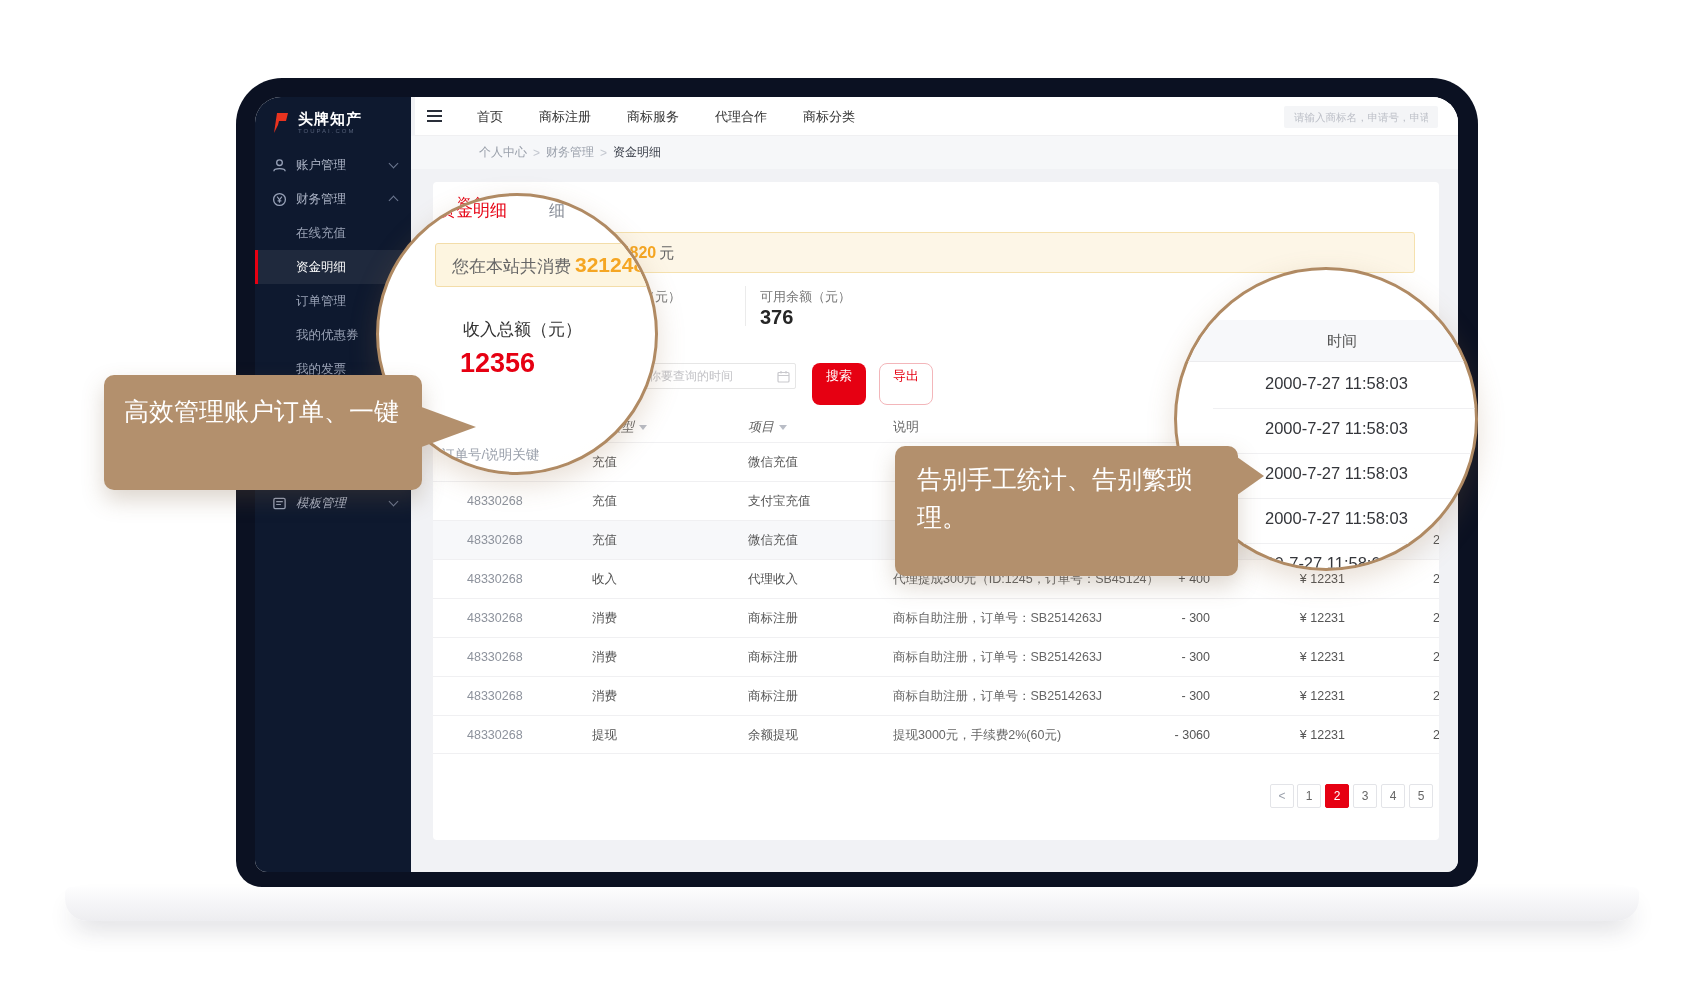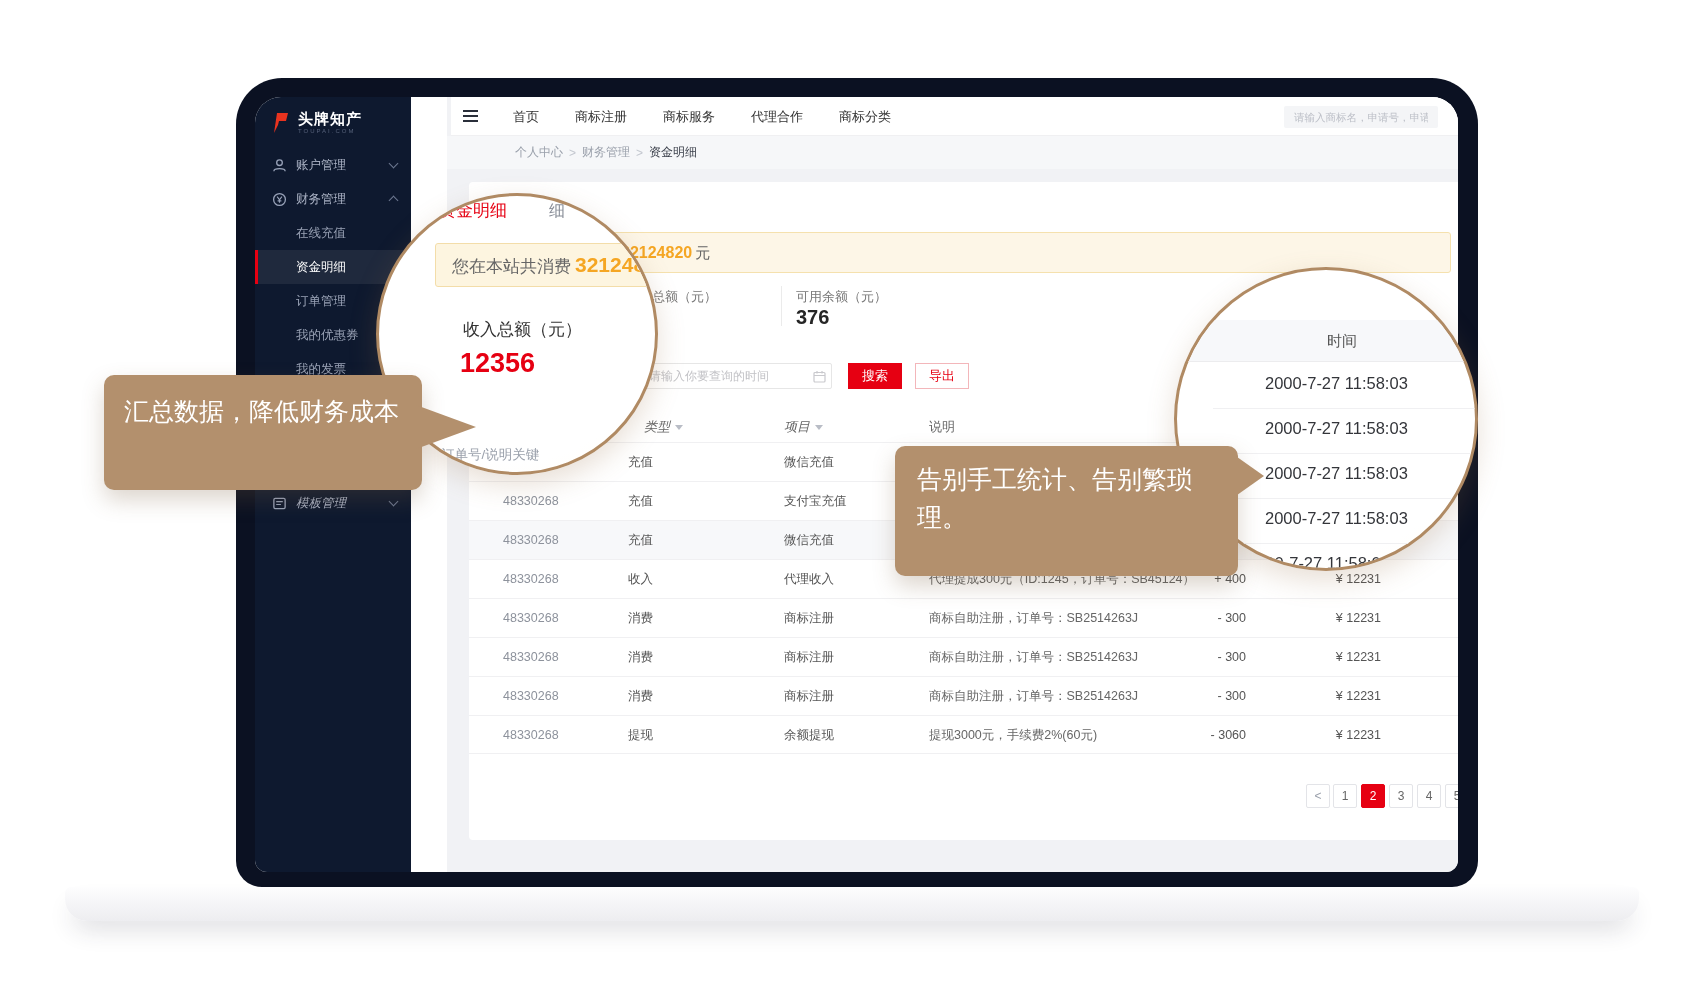--- a/index.html
+++ b/index.html
@@ -3,21 +3,21 @@
 <meta charset="utf-8">
 <style>
   html,body{margin:0;padding:0;background:#fff;}
   *{box-sizing:border-box;font-family:"Liberation Sans","DejaVu Sans",sans-serif;}
   .canvas{position:relative;width:1696px;height:1002px;background:#fff;overflow:hidden;}
 
   
   .laptop{position:absolute;left:236px;top:78px;width:1242px;height:809px;background:#0b1122;
           border-radius:46px 46px 26px 26px;}
   .screen{position:absolute;left:19px;top:19px;width:1203px;height:775px;background:#fff;
-          border-radius:26px 26px 12px 12px;overflow:hidden;display:flex;gap:36px;}
+          border-radius:26px 26px 12px 12px;overflow:hidden;display:flex;}
   .base{position:absolute;left:65px;top:887px;width:1574px;height:34px;
         background:linear-gradient(#fdfdfe,#ededf0);border-radius:6px 6px 22px 22px;
         box-shadow:0 14px 26px -8px rgba(40,40,60,.20);}
 
   
   .sidebar{position:relative;width:156px;height:100%;background:#0e192f;flex:0 0 156px;}
   .logo{display:flex;align-items:center;gap:7px;padding:14px 0 6px 16px;}
   .logo-name{color:#fff;font-size:15px;font-weight:bold;letter-spacing:1px;line-height:15px;}
   .logo-sub{color:#5b6covered578;color:#56617a;font-size:6px;letter-spacing:2px;margin-top:2px;}
   .m-item{position:relative;height:34px;display:flex;align-items:center;padding-left:17px;
@@ -54,21 +54,21 @@
           border:1px solid #f5e1ae;border-radius:3px;line-height:39px;padding-left:19px;
           font-size:15px;color:#666;}
   .banner .amt{color:#f5a623;font-weight:bold;font-size:16px;margin:0 3px;}
   .stat-label{position:absolute;top:106px;font-size:13px;color:#777;}
   .stat-value{position:absolute;top:124px;font-size:20px;font-weight:bold;color:#262626;}
   .stat-div{position:absolute;top:104px;width:1px;height:40px;background:#ebebeb;}
   .f-input{position:absolute;left:167px;top:181px;width:196px;height:26px;border:1px solid #e6e6e6;
            border-radius:2px;font-size:12px;color:#666;padding:0 26px 0 12px;outline:none;background:#fff;}
   .f-input::placeholder{color:#c2c2c6;}
   .cal-ic{position:absolute;left:344px;top:188px;}
-  .btn{position:absolute;top:181px;width:54px;height:26px;border-radius:0;font-size:13px;
+  .btn{position:absolute;top:181px;width:54px;height:42px;border-radius:8px;font-size:13px;
        line-height:24px;text-align:center;cursor:pointer;}
   .btn.search{left:379px;background:#e60012;color:#fff;line-height:26px;}
   .btn.export{left:446px;background:#fff;color:#e60012;border:1px solid #f3b6ba;}
   .thead{position:absolute;left:0;right:0;top:228px;height:32px;font-size:13px;color:#666;}
   .thead span{position:absolute;top:8px;}
   .caret{display:inline-block;width:0;height:0;border-left:4px solid transparent;border-right:4px solid transparent;
          border-top:5px solid #b9bdc6;margin-left:5px;vertical-align:middle;}
   .trow{position:absolute;left:0;right:0;height:39px;border-top:1px solid #f0f0f2;font-size:12.5px;color:#555;}
   .trow span{position:absolute;line-height:39px;white-space:nowrap;}
   .trow.hl{background:#f7f8fa;}
@@ -333,21 +333,21 @@
     <span class="rc-row" style="top:149px;">2000-7-27 11:58:03</span>
     <i class="rc-div" style="top:183px;"></i>
     <span class="rc-row" style="top:194px;">2000-7-27 11:58:03</span>
     <i class="rc-div" style="top:228px;"></i>
     <span class="rc-row" style="top:239px;">2000-7-27 11:58:03</span>
     <i class="rc-div" style="top:273px;"></i>
     <span class="rc-row" style="top:284px;left:70px;">2000-7-27 11:58:03</span>
   </div>
 
   <div class="bubble bubble-1">
-    <div class="bl">汇总数据，降低财务成本</div>
+    <div class="bl">高效管理账户订单、一键</div>
   </div>
   <div class="arrow arrow-1"></div>
 
   <div class="bubble bubble-2">
     <div class="bl">告别手工统计、告别繁琐</div>
     <div class="bl">理。</div>
   </div>
   <div class="arrow arrow-2"></div>
 
 </div>

